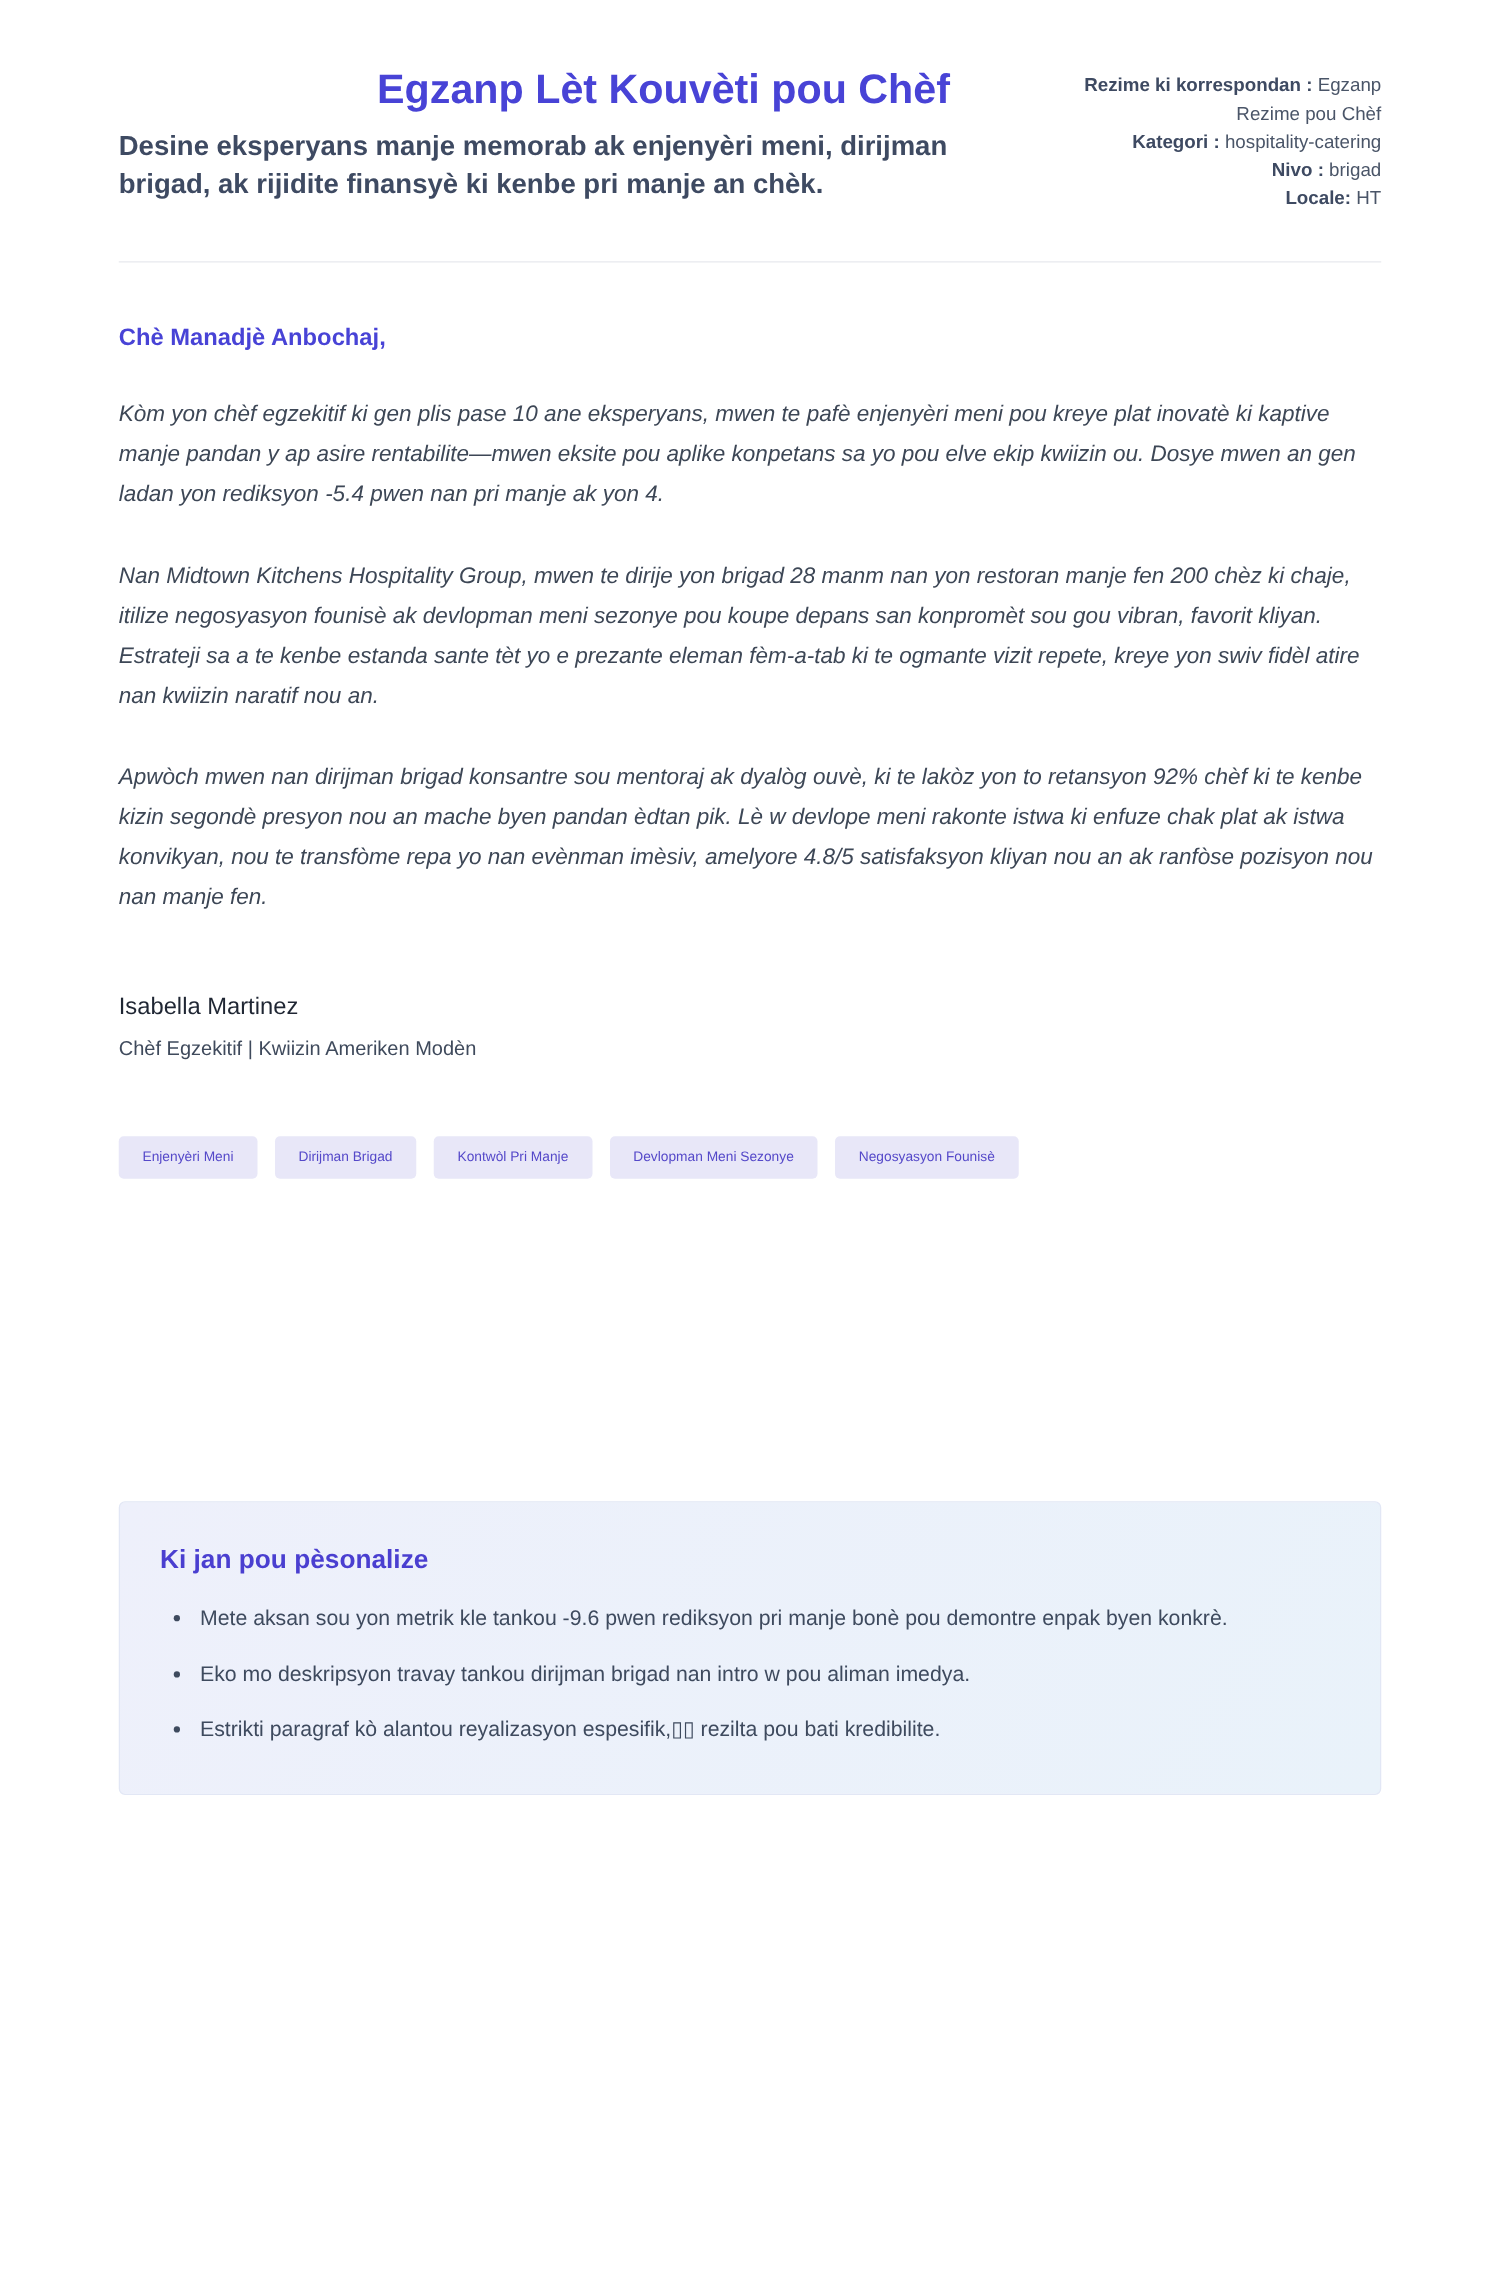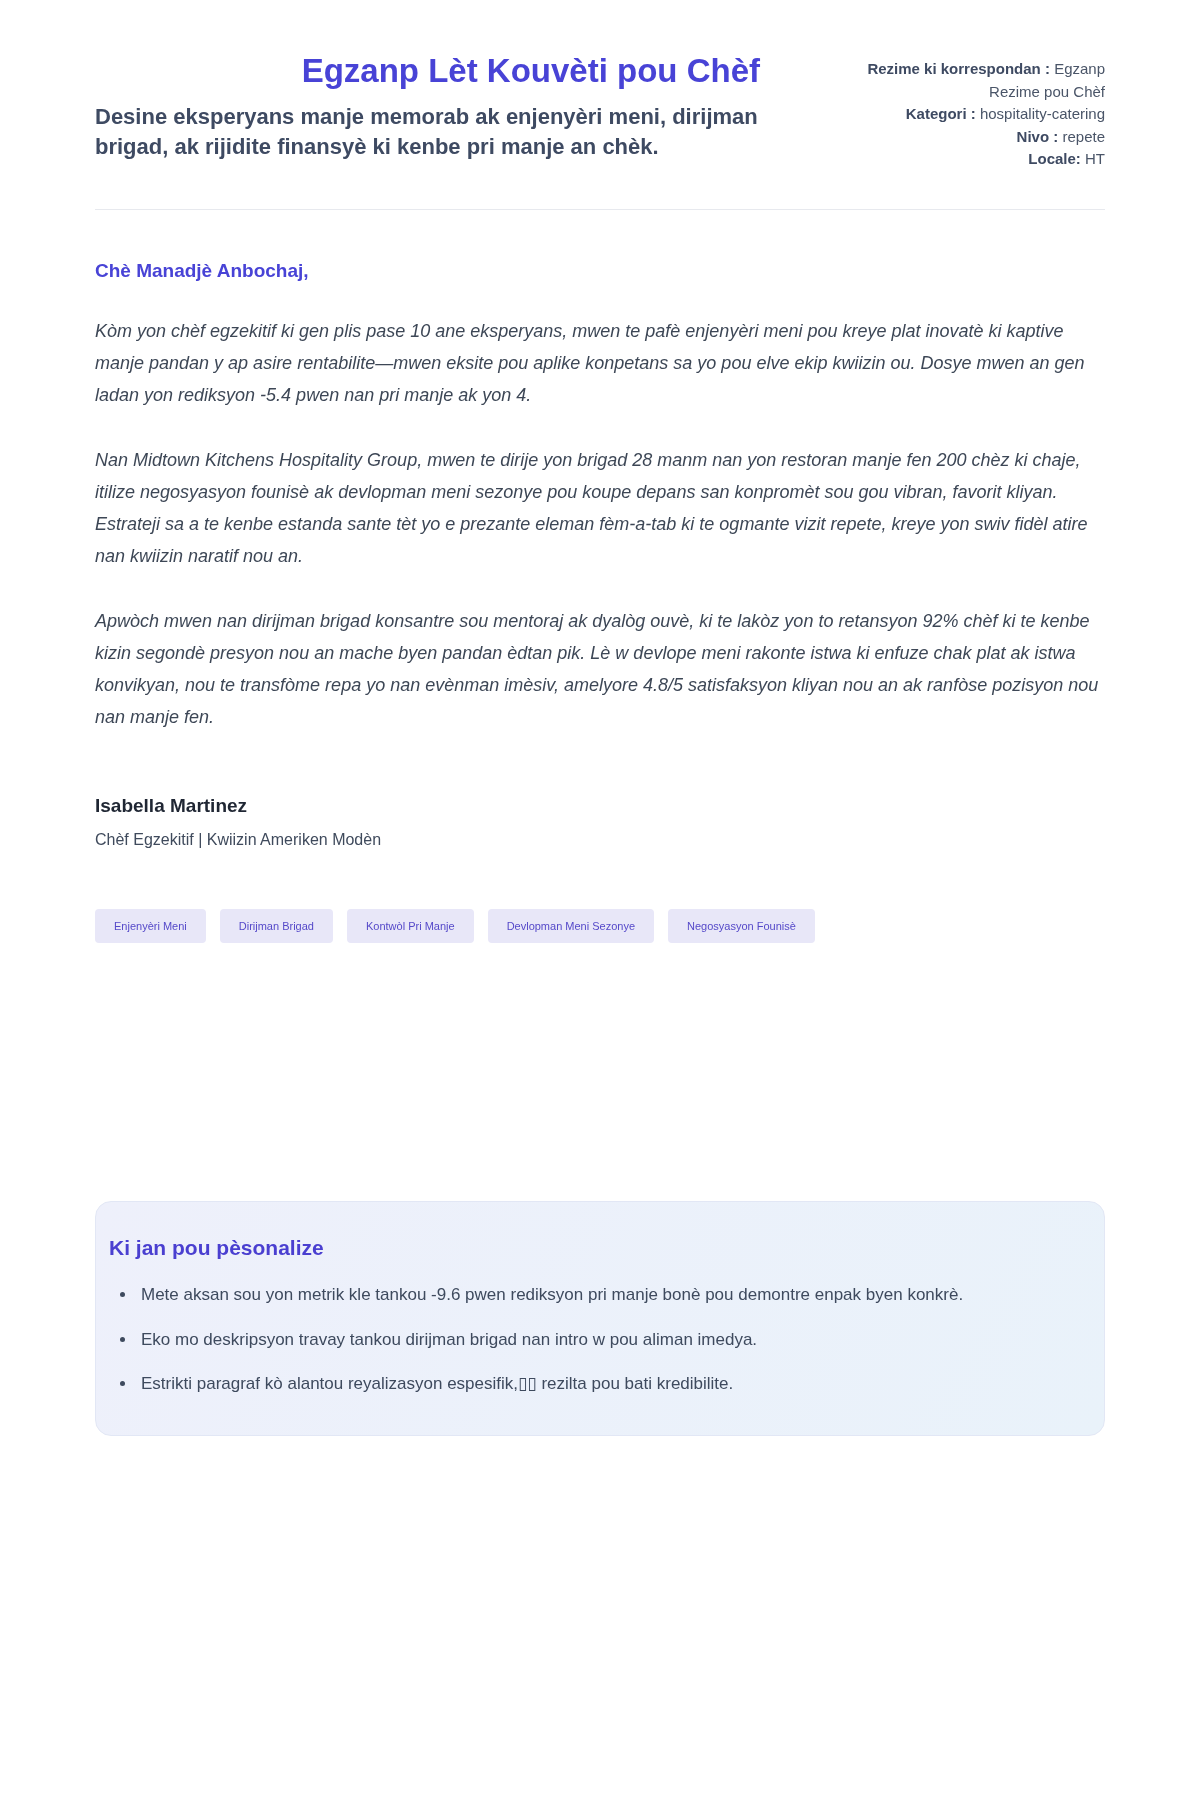--- a/index.html
+++ b/index.html
@@ -79,21 +79,21 @@
     margin:33px 0 0 0;
     font-size:18px;
     line-height:1.78;
     color:var(--body-text);
     max-width:1010px;
     font-style:italic;
   }
   .signature{margin-top:62px;}
   .signature-name{
     font-size:19px;
-    font-weight:700;
+    font-weight:400;
     color:var(--sig-name);
   }
   .signature-title{
     margin-top:14px;
     font-size:16px;
     color:var(--sig-title);
   }
   
   .tags{
     margin-top:60px;
@@ -109,22 +109,22 @@
     font-size:11px;
     padding:11px 19px;
     border-radius:4px;
     white-space:nowrap;
   }
   
   .callout{
     margin-top:258px;
     background:linear-gradient(120deg,var(--callout-bg-start) 0%,var(--callout-bg-end) 100%);
     border:1px solid var(--callout-border);
-    border-radius:16px;
-    padding:28px 32px 36px 13px;
+    border-radius:5px;
+    padding:28px 32px 36px 32px;
   }
   .callout-heading{
     margin:6px 0 20px 0;
     font-size:21px;
     font-weight:700;
     color:var(--callout-heading);
   }
   .callout ul{
     margin:0;
     padding-left:28px;
@@ -147,21 +147,21 @@
     <div class="header-left">
       <h1 class="page-title">Egzanp Lèt Kouvèti pou Chèf</h1>
       <p class="page-subtitle">Desine eksperyans manje memorab ak enjenyèri meni, dirijman brigad, ak rijidite finansyè ki kenbe pri manje an chèk.</p>
     </div>
     <div class="meta">
 
         <div class="meta-row"><span class="meta-label">Rezime ki korrespondan :</span> <span class="meta-value">Egzanp Rezime pou Chèf</span></div>
 
         <div class="meta-row"><span class="meta-label">Kategori :</span> <span class="meta-value">hospitality-catering</span></div>
 
-        <div class="meta-row"><span class="meta-label">Nivo :</span> <span class="meta-value">repete</span></div>
+        <div class="meta-row"><span class="meta-label">Nivo :</span> <span class="meta-value">brigad</span></div>
 
         <div class="meta-row"><span class="meta-label">Locale:</span> <span class="meta-value">HT</span></div>
       </div>
   </div>
 
   <hr class="divider">
 
   <div class="letter">
     <div class="greeting">Chè Manadjè Anbochaj,</div>
     <div>

